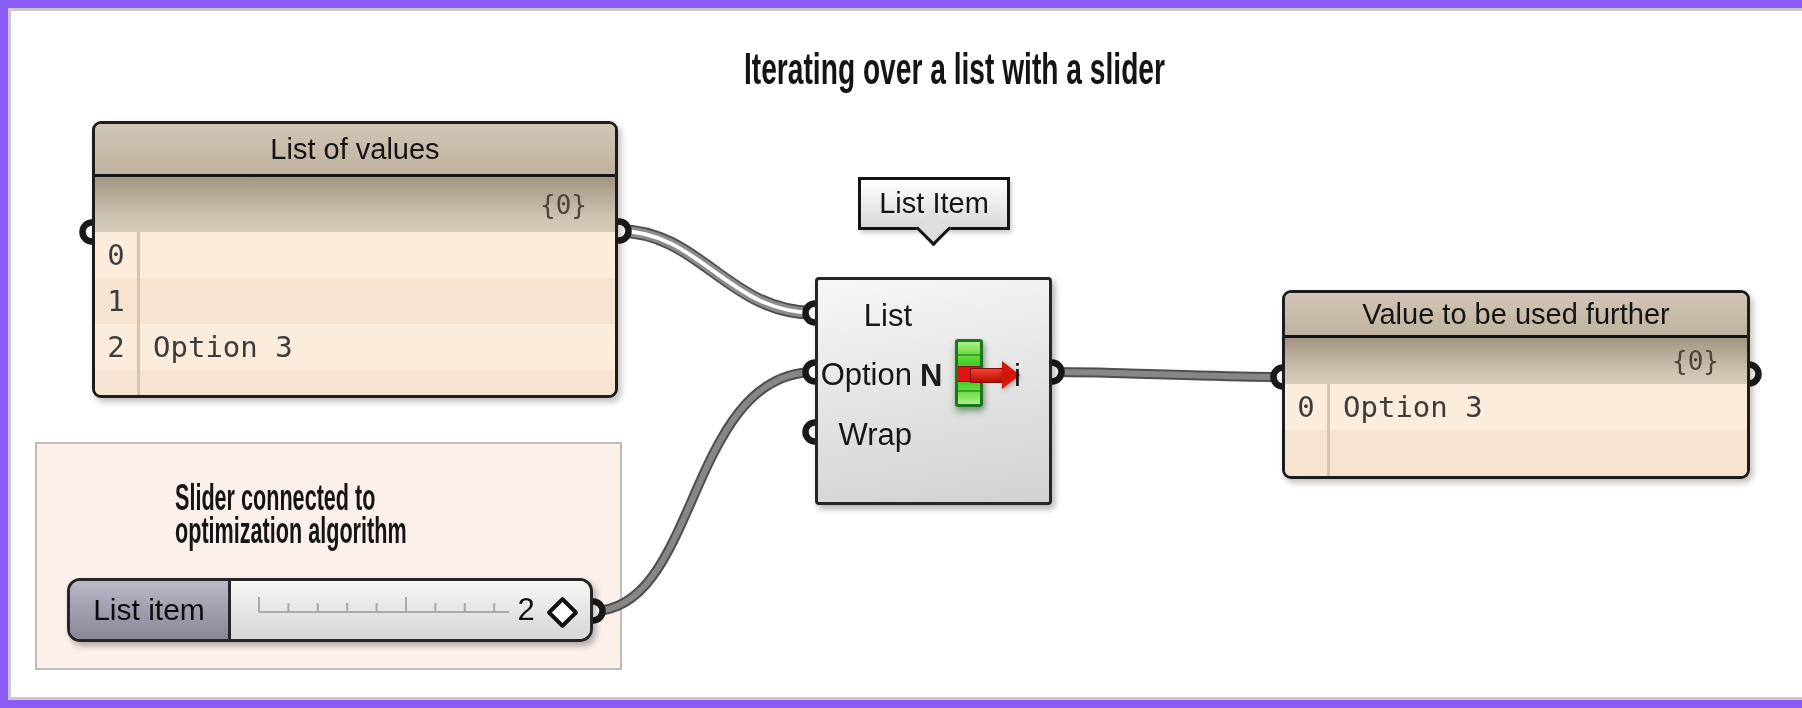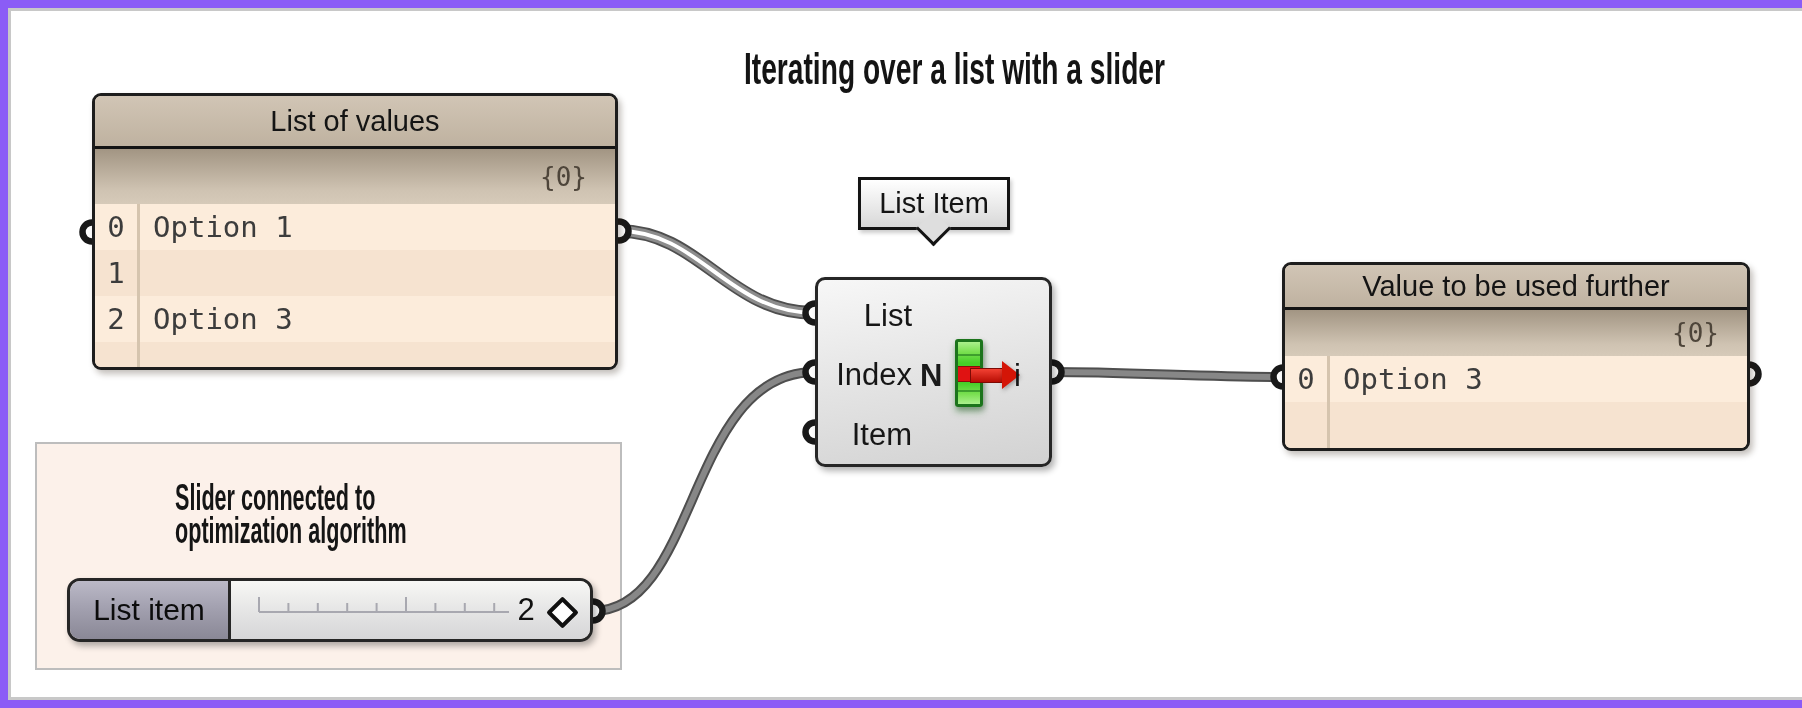--- a/index.html
+++ b/index.html
@@ -16,43 +16,43 @@
   .groupbox{position:absolute;left:35px;top:442px;width:583px;height:224px;background:#fcf1ea;
             border:2px solid #bdbdbd;z-index:1;}
   .group-caption{position:absolute;left:175px;top:481px;font-size:36px;font-weight:700;color:#151515;
                  line-height:33px;white-space:nowrap;transform:scaleX(0.60);transform-origin:left top;z-index:3;}
 
   
   svg.wires{position:absolute;left:0;top:0;z-index:2;}
 
   
   .panel{position:absolute;box-sizing:border-box;border:3px solid #1d1d1d;border-radius:9px;overflow:hidden;
-         box-shadow:3px 4px 6px rgba(40,25,10,.28);display:flex;flex-direction:column;z-index:3;background:#fcecdb;}
+         box-shadow:3px 4px 6px rgba(40,25,10,.28);display:flex;flex-direction:column;z-index:3;background:#fcecdb;margin-top:28px;}
   .p-header{height:50px;background:linear-gradient(#d1c5b5,#bfb2a0);display:flex;align-items:center;justify-content:center;
             font-size:29px;color:#141414;white-space:nowrap;}
   .p-divider{height:3px;background:#141414;}
   .p-path{height:55px;background:linear-gradient(#a29583 0%,#cfc3b2 75%,#d6cab9 100%);
           font-family:"DejaVu Sans Mono",monospace;font-size:26px;color:#4e453a;
           display:flex;align-items:center;justify-content:flex-end;padding-right:28px;}
   .p-rows{flex:1;position:relative;display:flex;flex-direction:column;font-family:"DejaVu Sans Mono",monospace;
           font-size:29px;color:#3c3c3c;}
   .p-rows .row{height:46px;display:flex;align-items:center;flex:none;}
   .p-rows .row.fill{flex:1;}
   .p-rows .row:nth-child(odd){background:#fcecdb;}
   .p-rows .row:nth-child(even){background:#f6e3d0;}
   .p-idx{width:42px;text-align:center;flex:none;}
   .p-val{padding-left:16px;}
   .p-sep{position:absolute;left:42px;top:0;bottom:0;width:3px;background:#d5c4ae;}
 
   #panel-values{left:92px;top:93px;width:526px;height:277px;}
   #panel-result{left:1282px;top:262px;width:468px;height:189px;}
 
   
-  .component{position:absolute;left:815px;top:277px;width:237px;height:190px;box-sizing:border-box;
-             border:3px solid #262626;border-radius:10px;z-index:3;
+  .component{position:absolute;left:815px;top:277px;width:237px;height:228px;box-sizing:border-box;
+             border:3px solid #262626;border-radius:4px;z-index:3;
              background:linear-gradient(170deg,#f7f7f7 0%,#e2e2e2 55%,#d2d2d2 100%);
              box-shadow:3px 4px 6px rgba(0,0,0,.3);}
   .c-label{position:absolute;right:137px;font-size:31px;line-height:37px;color:#161616;white-space:nowrap;}
   .c-out{position:absolute;left:196px;top:77px;font-size:31px;line-height:37px;color:#161616;}
   .icon-n{position:absolute;left:102px;top:77px;font-size:31px;line-height:37px;font-weight:700;color:#1b1b1b;}
   .icon-bar{position:absolute;left:137px;top:59px;width:28px;height:68px;box-sizing:border-box;
             border:3px solid #1c741c;border-radius:3px;
             background:linear-gradient(180deg,#aaf08c 0%,#7ae051 16%,#46cf28 34%,#46cf28 66%,#7ae051 84%,#aaf08c 100%);
             box-shadow:0 5px 7px rgba(30,120,30,.35),2px 3px 5px rgba(0,0,0,.25);}
   .icon-bar .seg1,.icon-bar .seg2{position:absolute;left:0;right:0;height:2px;background:rgba(25,110,25,.55);}
@@ -126,43 +126,42 @@
     <circle cx="593" cy="611" r="9.5" fill="#fff" stroke="#191919" stroke-width="6.5"></circle>
   </svg>
 
   <div class="panel" id="panel-values">
     <div class="p-header">List of values</div>
     <div class="p-divider"></div>
     <div class="p-path">{0}</div>
     <div class="p-rows">
       <div class="row">
         <span class="p-idx">0</span>
-        <span class="p-val">Option 1</span>
       </div>
       <div class="row">
         <span class="p-idx">1</span>
       </div>
       <div class="row">
         <span class="p-idx">2</span>
         <span class="p-val">Option 3</span>
       </div>
       <div class="row fill"></div>
       <div class="p-sep"></div>
     </div>
   </div>
 
   <div class="tooltip">
     <span>List Item</span>
   </div>
   <div class="tooltip-pointer"></div>
 
   <div class="component">
     <span class="c-label" style="top:17px">List</span>
-    <span class="c-label" style="top:76px">Index</span>
-    <span class="c-label" style="top:136px">Item</span>
+    <span class="c-label" style="top:76px">Option</span>
+    <span class="c-label" style="top:136px">Wrap</span>
     <span class="icon-n">N</span>
     <div class="icon-bar">
       <div class="seg1"></div>
       <div class="red"></div>
       <div class="seg2"></div>
     </div>
     <div class="arrow-shaft"></div>
     <div class="arrow-head"></div>
     <span class="c-out">i</span>
   </div>

